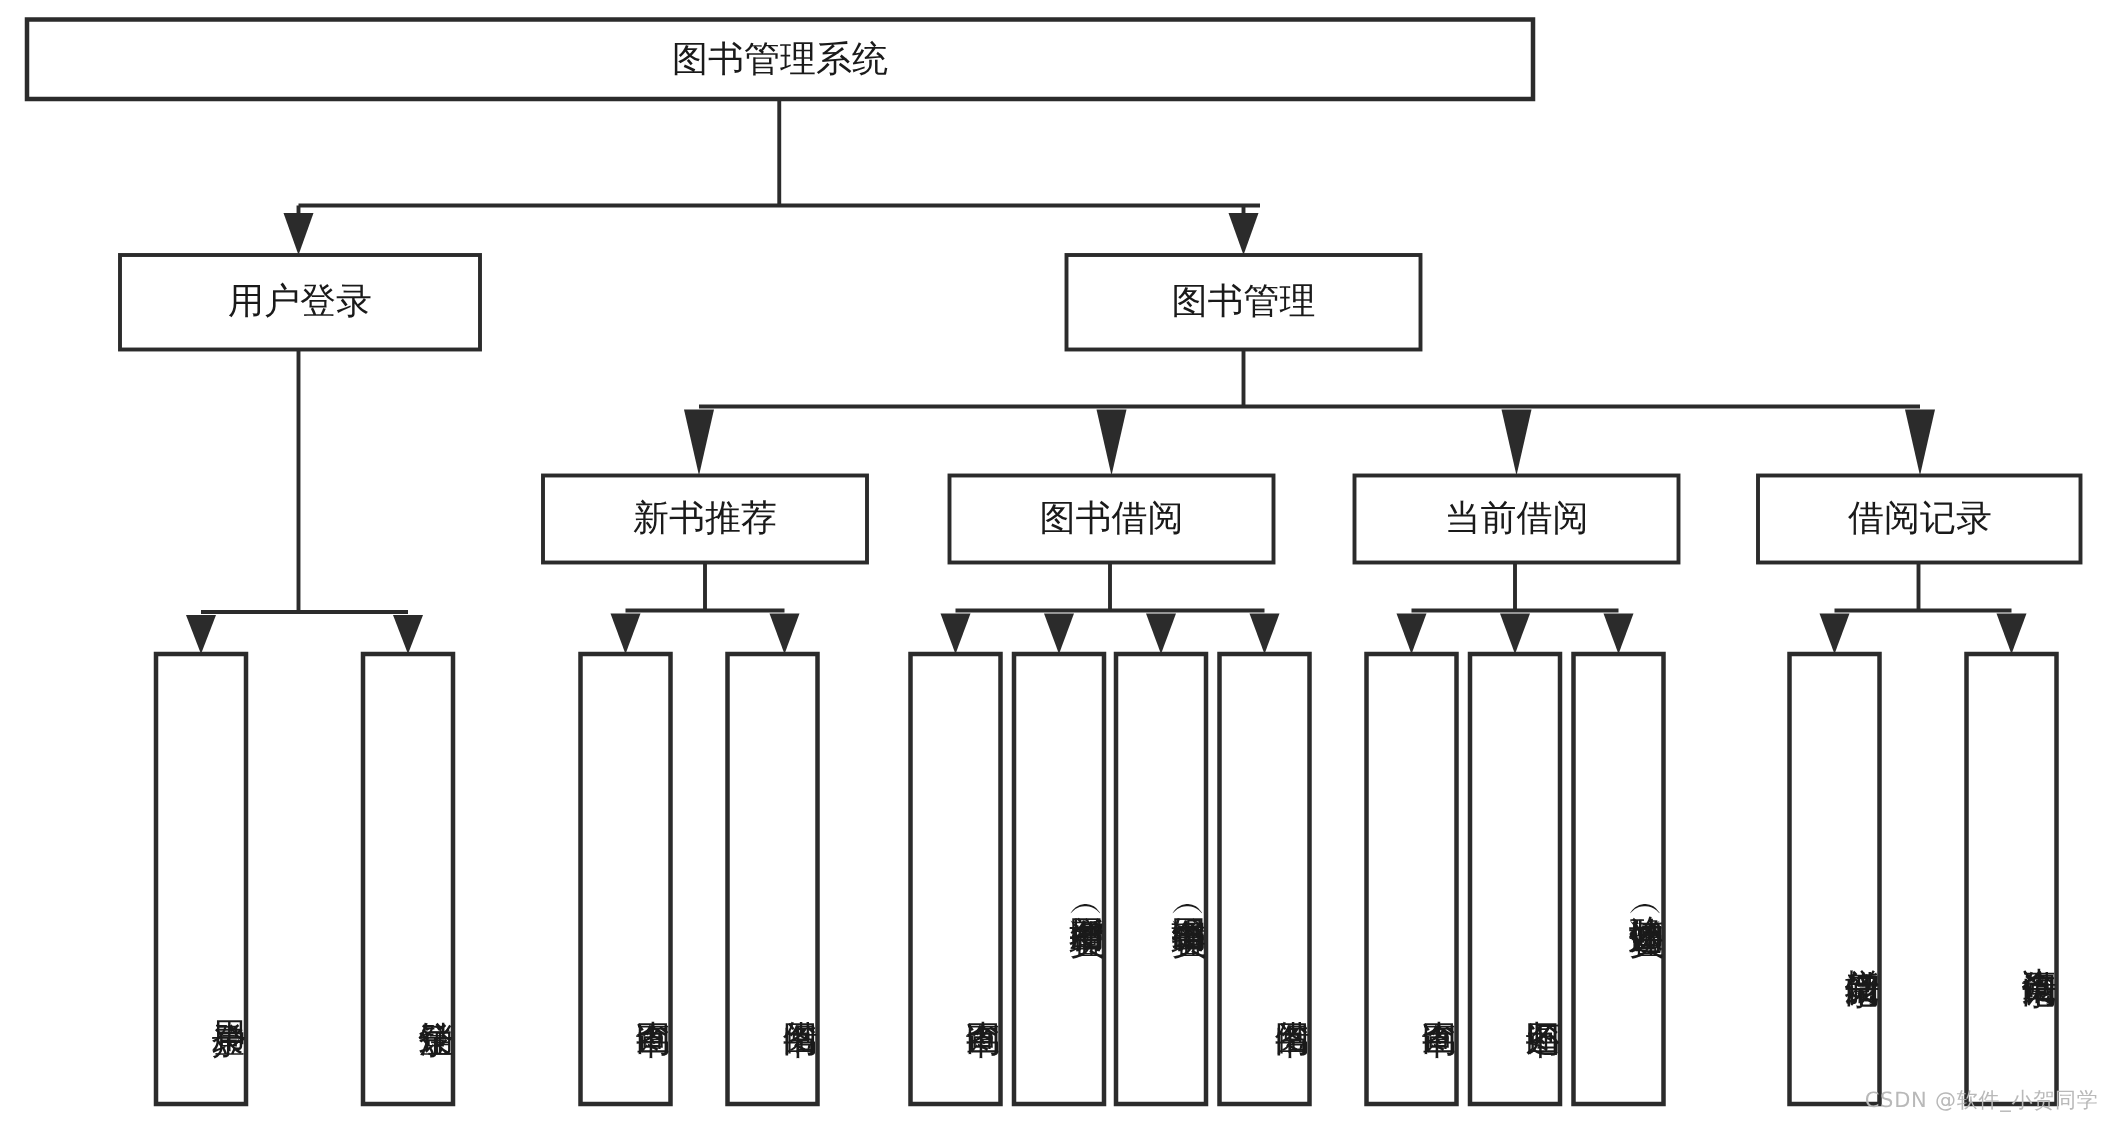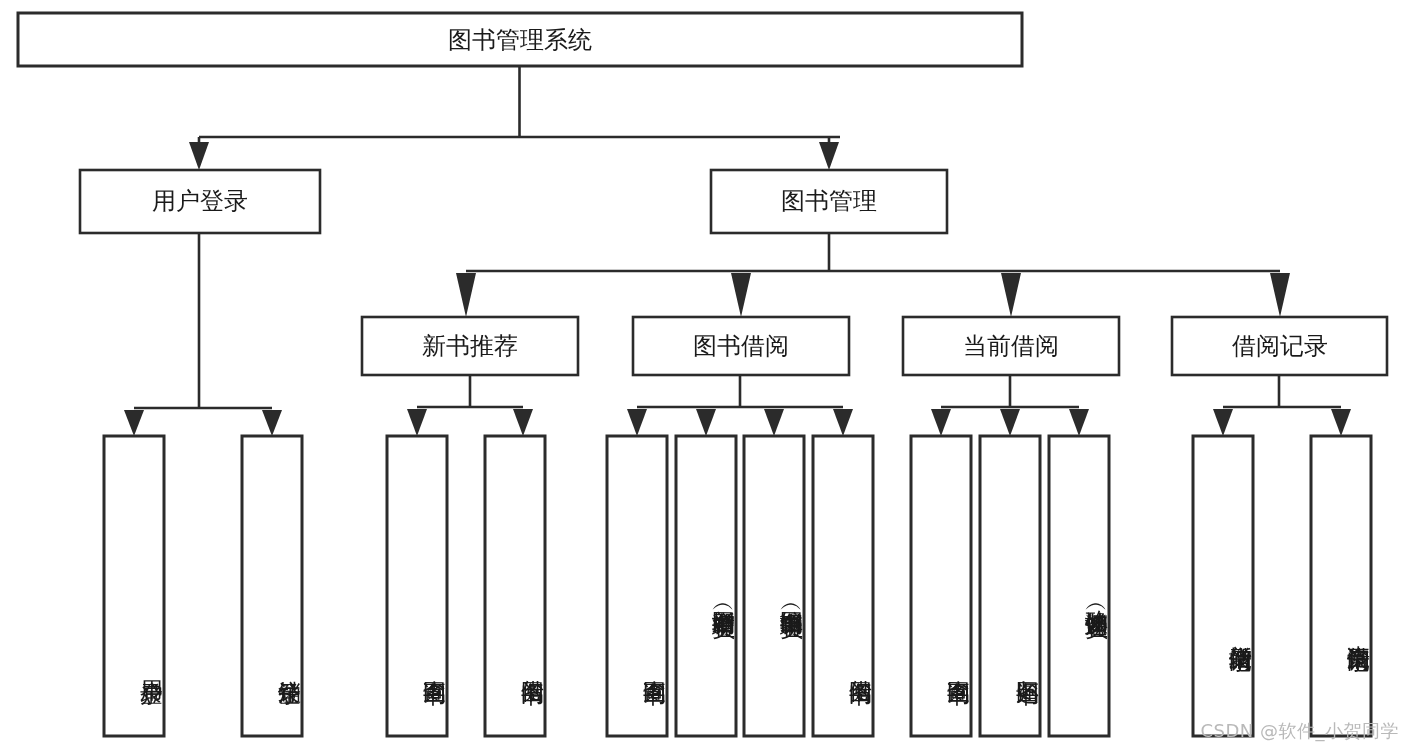--- a/index.html
+++ b/index.html
@@ -71,21 +71,21 @@
     display: flex;
     align-items: flex-start;
     justify-content: center;
     pointer-events: none;
   }
   #watermark {
     position: absolute;
     right: 6px;
     bottom: 4px;
     font-family: "DejaVu Sans", "Liberation Sans", sans-serif;
-    font-size: 18px;
+    font-size: 14px;
     color: #b9b9b9;
     letter-spacing: 0.5px;
     white-space: nowrap;
   }
 </style>
 </head>
 <body>
 
 <div id="diagram-root">
 

